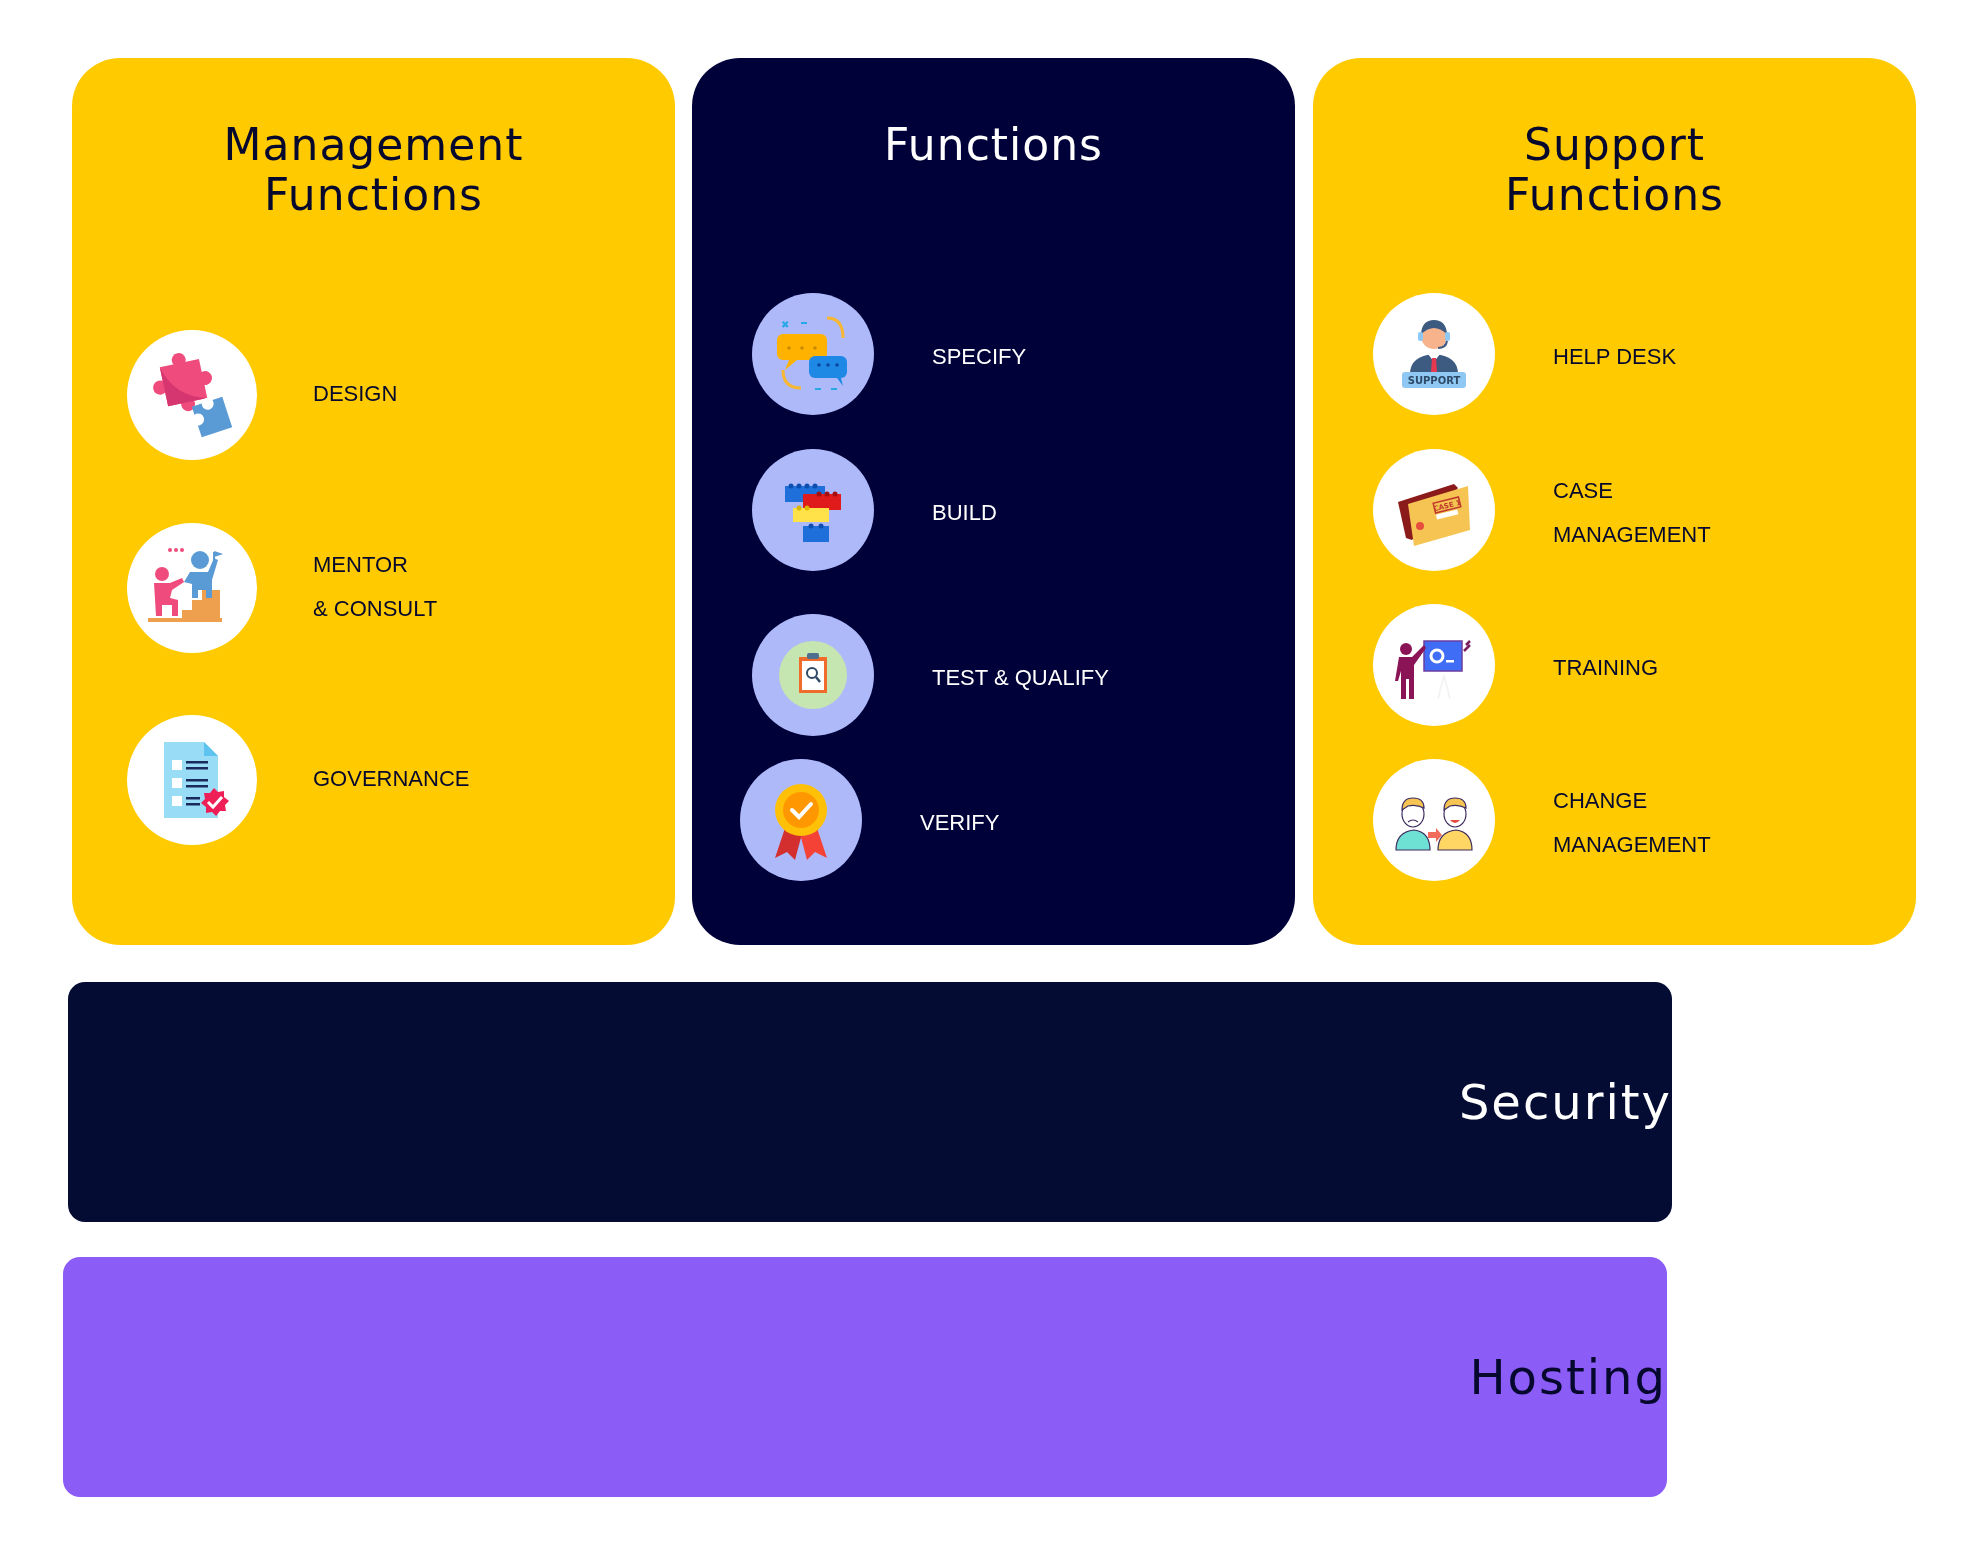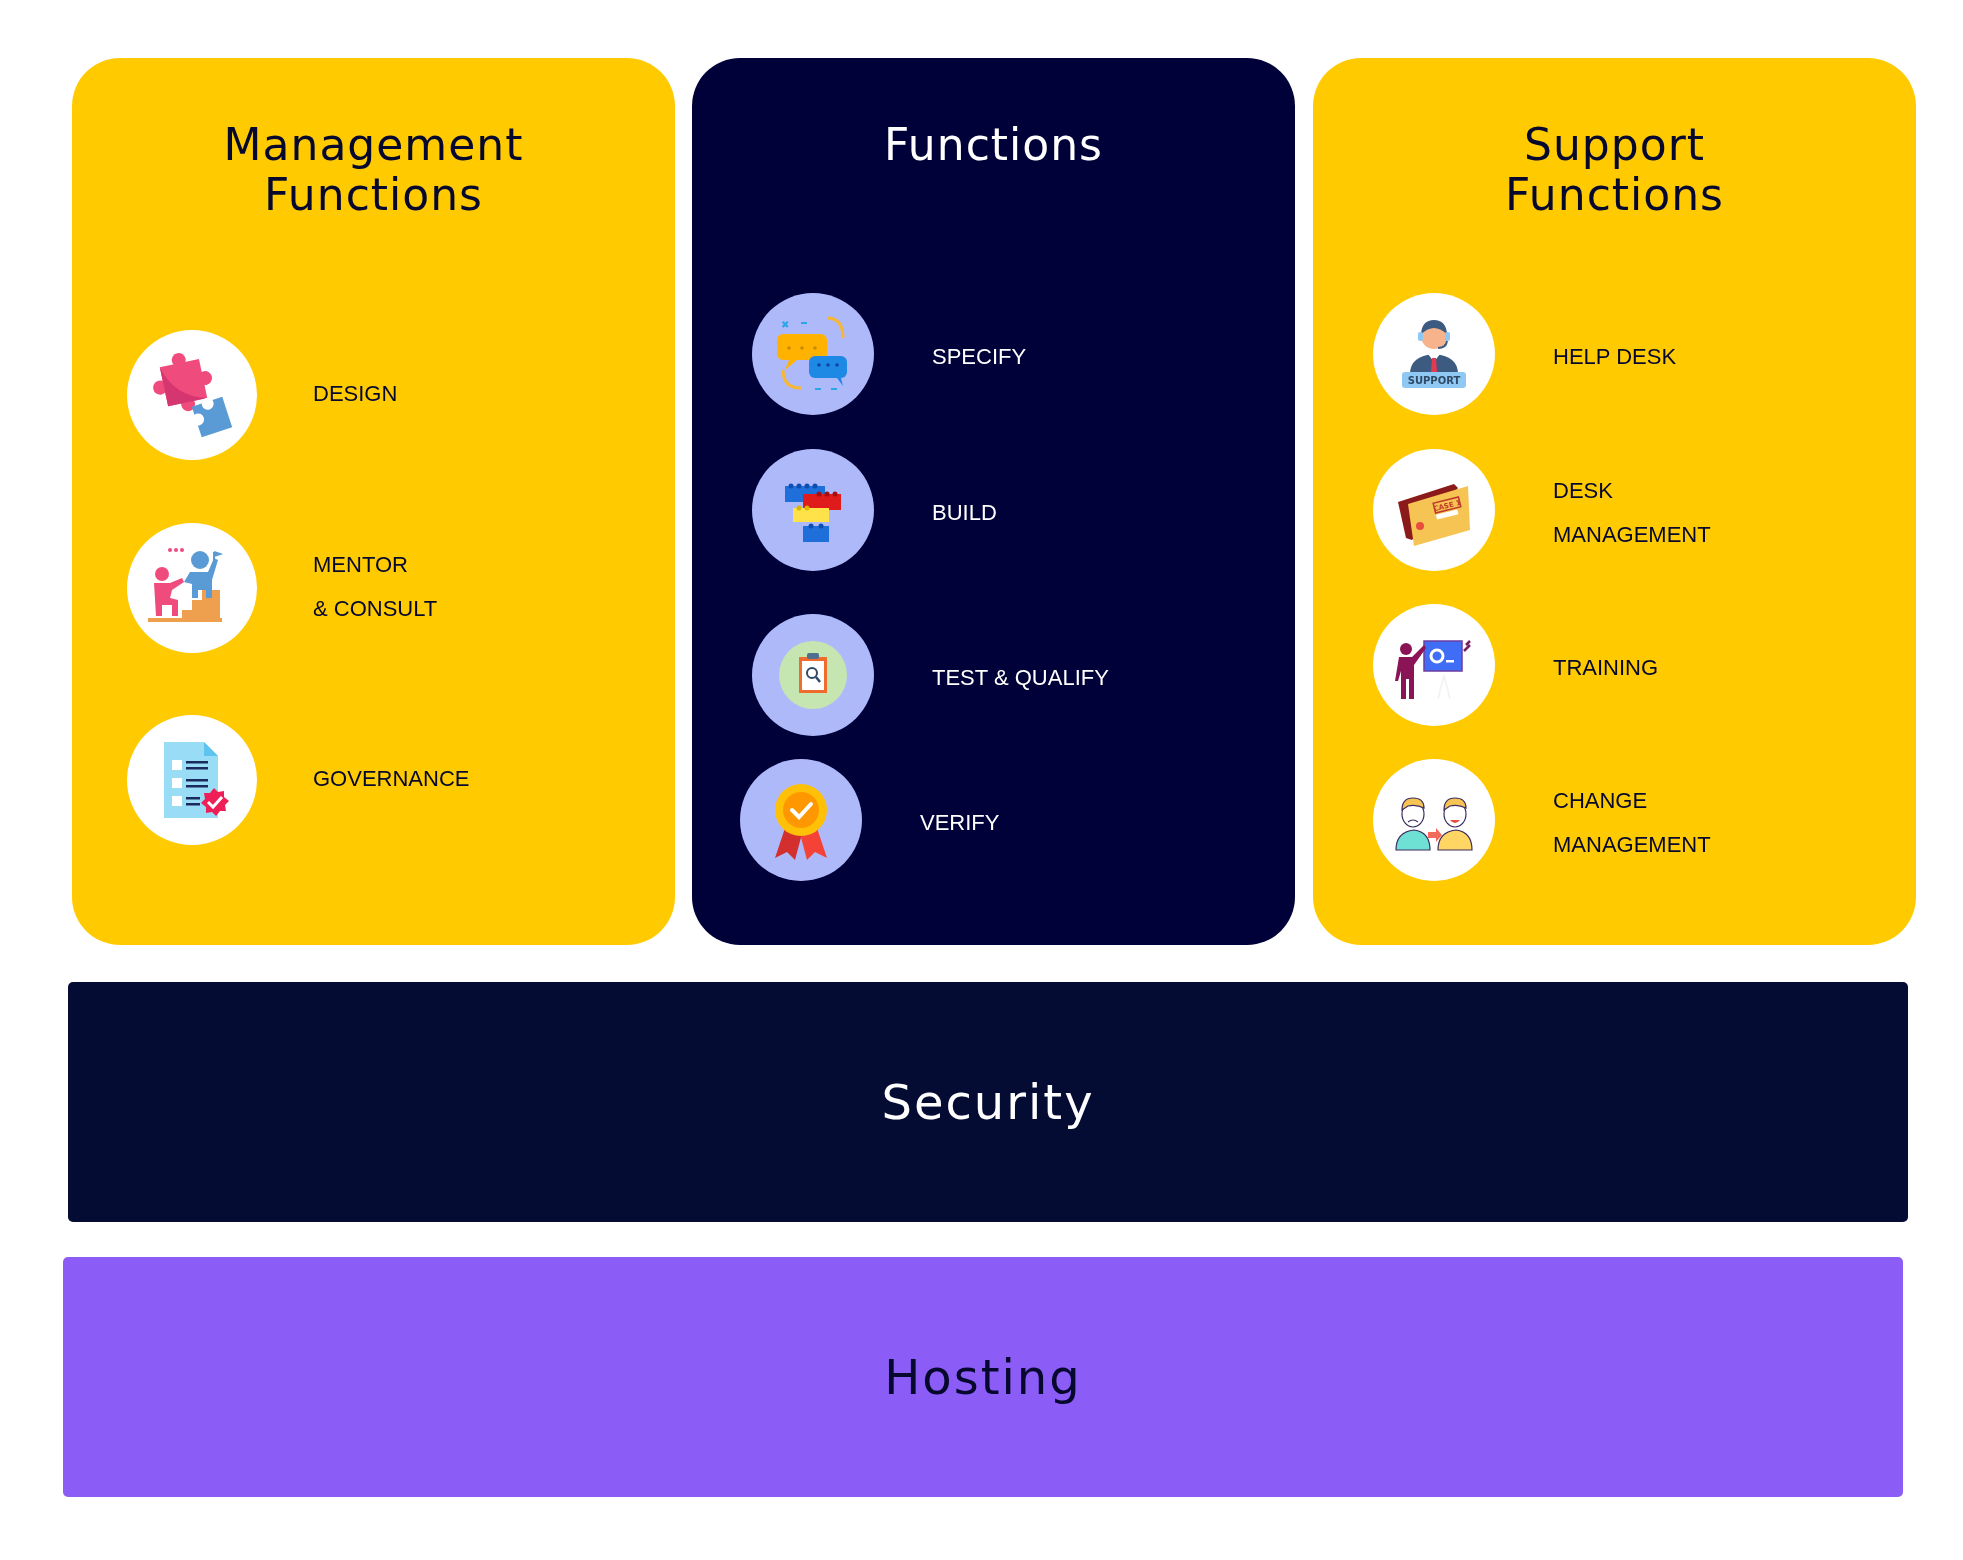--- a/index.html
+++ b/index.html
@@ -29,22 +29,22 @@
   .yellow .icon-circle { background: #ffffff; }
   .navy .icon-circle { background: #AEB9FA; }
   #card-management .item { left: 55px; }
   #card-management .icon-circle { width: 130px; height: 130px; }
   .item-label {
     position: absolute; left: 186px; top: 50%; transform: translateY(-50%);
     font-size: 22px; line-height: 44px; font-weight: normal; white-space: nowrap;
   }
   .item-label span { display: block; }
   .band {
-    position: absolute; left: 68px; width: 1840px; height: 240px; border-radius: 5px;
-    display: flex; align-items: center; justify-content: center;
+    position: absolute; left: 68px; width: 1604px; height: 240px; border-radius: 17px;
+    display: flex; align-items: center; justify-content: flex-end;
     font-family: "DejaVu Sans", sans-serif; font-size: 48px; letter-spacing: 2px;
   }
   #band-security { top: 982px; background: #050C33; color: #ffffff; }
   #band-hosting { top: 1257px; left: 63px; background: #8b5cf6; color: #06082E; }
   svg { display: block; }
 </style>
 </head>
 <body>
 
 <div class="card yellow" id="card-management">
@@ -248,21 +248,21 @@
       <svg width="100" height="100" viewBox="0 0 100 100">
         <path d="M14 42 L70 24 L74 28 L28 80 L22 78 Z" fill="#8B1A1A"></path>
         <path d="M24 44 L84 26 L86 70 L30 86 Z" fill="#F6C453"></path>
         <rect x="50" y="40" width="26" height="10" fill="#F6C453" stroke="#C0392B" stroke-width="1.5" transform="rotate(-14 63 45)"></rect>
         <text x="63" y="48" text-anchor="middle" font-size="7" font-weight="bold" fill="#C0392B" transform="rotate(-14 63 45)" font-family="DejaVu Sans, sans-serif">CASE 1</text>
         <rect x="52" y="52" width="22" height="5" fill="#ffffff" transform="rotate(-14 63 54)"></rect>
         <circle cx="36" cy="66" r="4" fill="#E74C3C"></circle>
       </svg>
     </div>
     <div class="item-label" style="left:180px">
-      <span>DESK</span>
+      <span>CASE</span>
       <span>MANAGEMENT</span>
     </div>
   </div>
 
   <div class="item" style="top:546px; left:60px">
     <div class="icon-circle" style="width:122px;height:122px">
       <svg width="100" height="100" viewBox="0 0 100 100">
         <path d="M60 60 L54 84 M60 60 L66 84" stroke="#F4F4F4" stroke-width="2" fill="none"></path>
         <rect x="40" y="26" width="38" height="30" fill="#3F6DF5" stroke="#6B3FA0" stroke-width="1.5"></rect>
         <circle cx="53" cy="41" r="6" stroke="#ffffff" stroke-width="3" fill="none"></circle>

